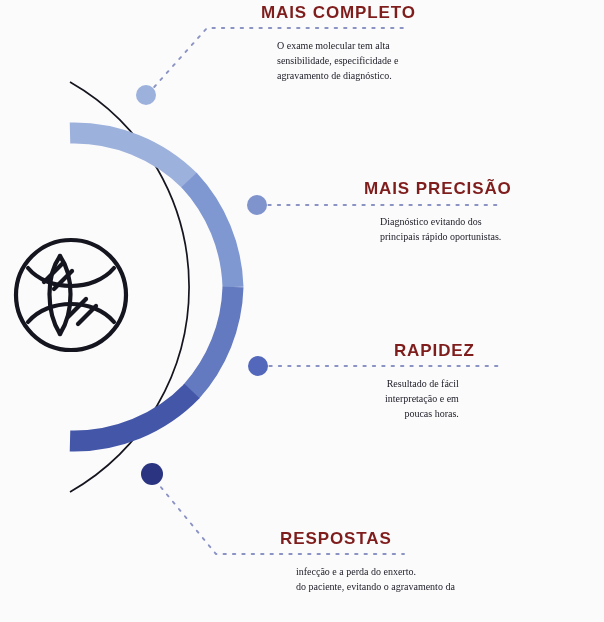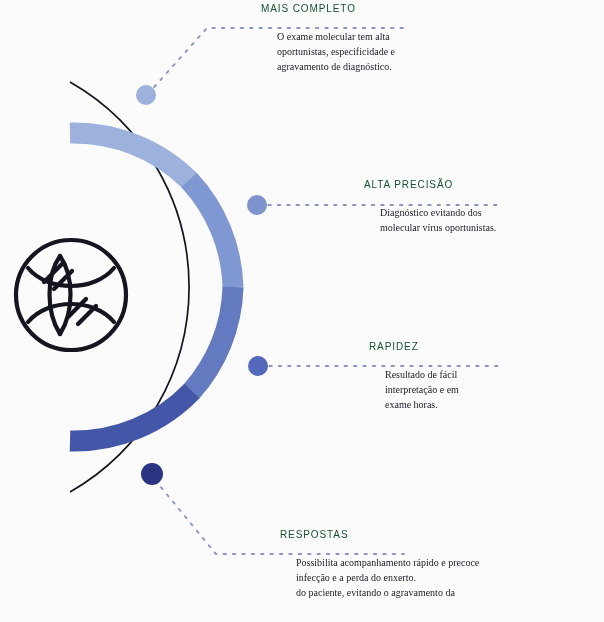--- a/index.html
+++ b/index.html
@@ -27,43 +27,43 @@
     width: 604px;
     height: 622px;
   }
 
   
   .callout {
     position: absolute;
   }
   .callout-title {
     font-family: "Liberation Sans", sans-serif;
-    font-size: 10px;
-    font-weight: normal;
+    font-size: 17px;
+    font-weight: bold;
     letter-spacing: 0.9px;
-    color: #14532d;
+    color: #7f1d1d;
     margin: 0 0 9px 0;
     white-space: nowrap;
   }
   .callout-body {
     font-family: Liberation Serif, serif;
     font-size: 10px;
     line-height: 1.48;
     color: #1b1b26;
     margin: 16px;
     font-weight: 500;
   }
   .callout-body span {
     display: block;
   }
 
   #callout-1 { left: 261px; top: 3px; }
   #callout-1 .callout-body { padding-left: 0px; }
   #callout-2 { left: 364px; top: 179px; }
-  #callout-3 { left: 369px; top: 341px; }
+  #callout-3 { left: 369px; top: 341px; text-align: right; }
   #callout-4 { left: 280px; top: 529px; }
 </style>
 </head>
 <body>
 
 <div id="infographic">
 
   <svg id="canvas" viewBox="0 0 604 622">
 
     <path d="M 70 82 A 236 236 0 0 1 70 492" fill="none" stroke="#15151f" stroke-width="1.7"></path>
@@ -100,44 +100,43 @@
     <circle cx="146" cy="95" r="10" fill="#9db1dd"></circle>
     <circle cx="257" cy="205" r="10" fill="#7f93cd"></circle>
     <circle cx="258" cy="366" r="10" fill="#5468bb"></circle>
     <circle cx="152" cy="474" r="11" fill="#2b3480"></circle>
   </svg>
 
   <div class="callout" id="callout-1">
     <p class="callout-title">MAIS COMPLETO</p>
     <p class="callout-body">
       <span>O exame molecular tem alta</span>
-      <span>oportunistas, especificidade e</span>
+      <span>sensibilidade, especificidade e</span>
       <span>agravamento de diagnóstico.</span>
     </p>
   </div>
 
   <div class="callout" id="callout-2">
-    <p class="callout-title">ALTA PRECISÃO</p>
+    <p class="callout-title">MAIS PRECISÃO</p>
     <p class="callout-body">
       <span>Diagnóstico evitando dos</span>
-      <span>molecular vírus oportunistas.</span>
+      <span>principais rápido oportunistas.</span>
     </p>
   </div>
 
   <div class="callout" id="callout-3">
     <p class="callout-title">RAPIDEZ</p>
     <p class="callout-body">
       <span>Resultado de fácil</span>
       <span>interpretação e em</span>
-      <span>exame horas.</span>
+      <span>poucas horas.</span>
     </p>
   </div>
 
   <div class="callout" id="callout-4">
     <p class="callout-title">RESPOSTAS</p>
     <p class="callout-body">
-      <span>Possibilita acompanhamento rápido e precoce</span>
       <span>infecção e a perda do enxerto.</span>
       <span>do paciente, evitando o agravamento da</span>
     </p>
   </div>
 
 </div>
 
 </body></html>

